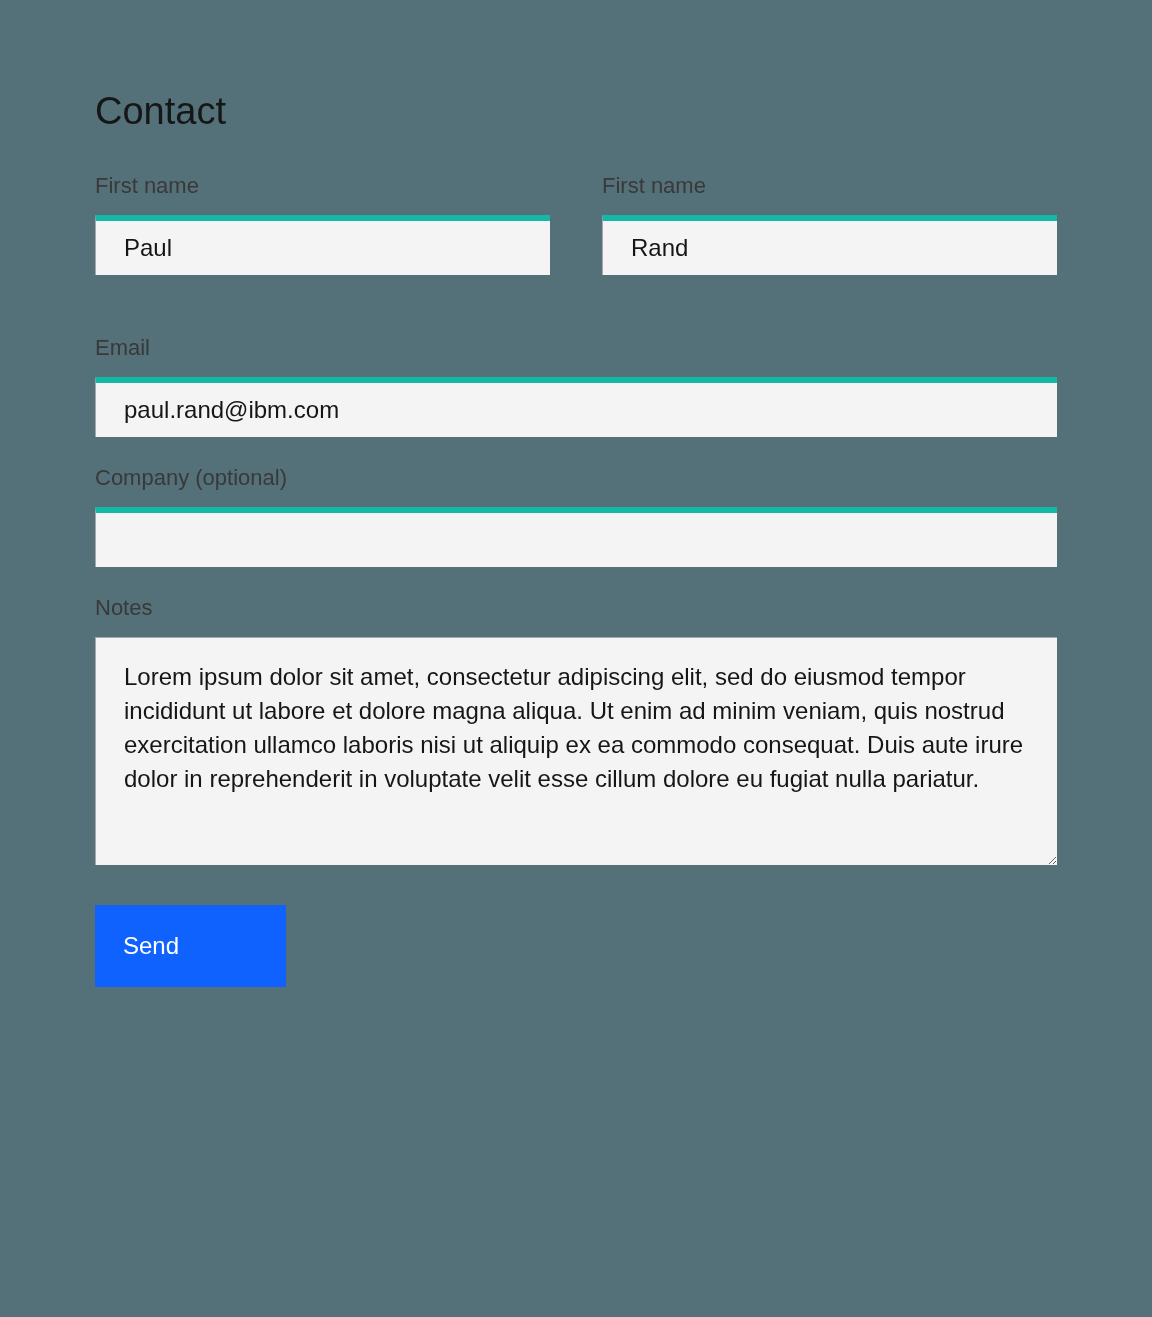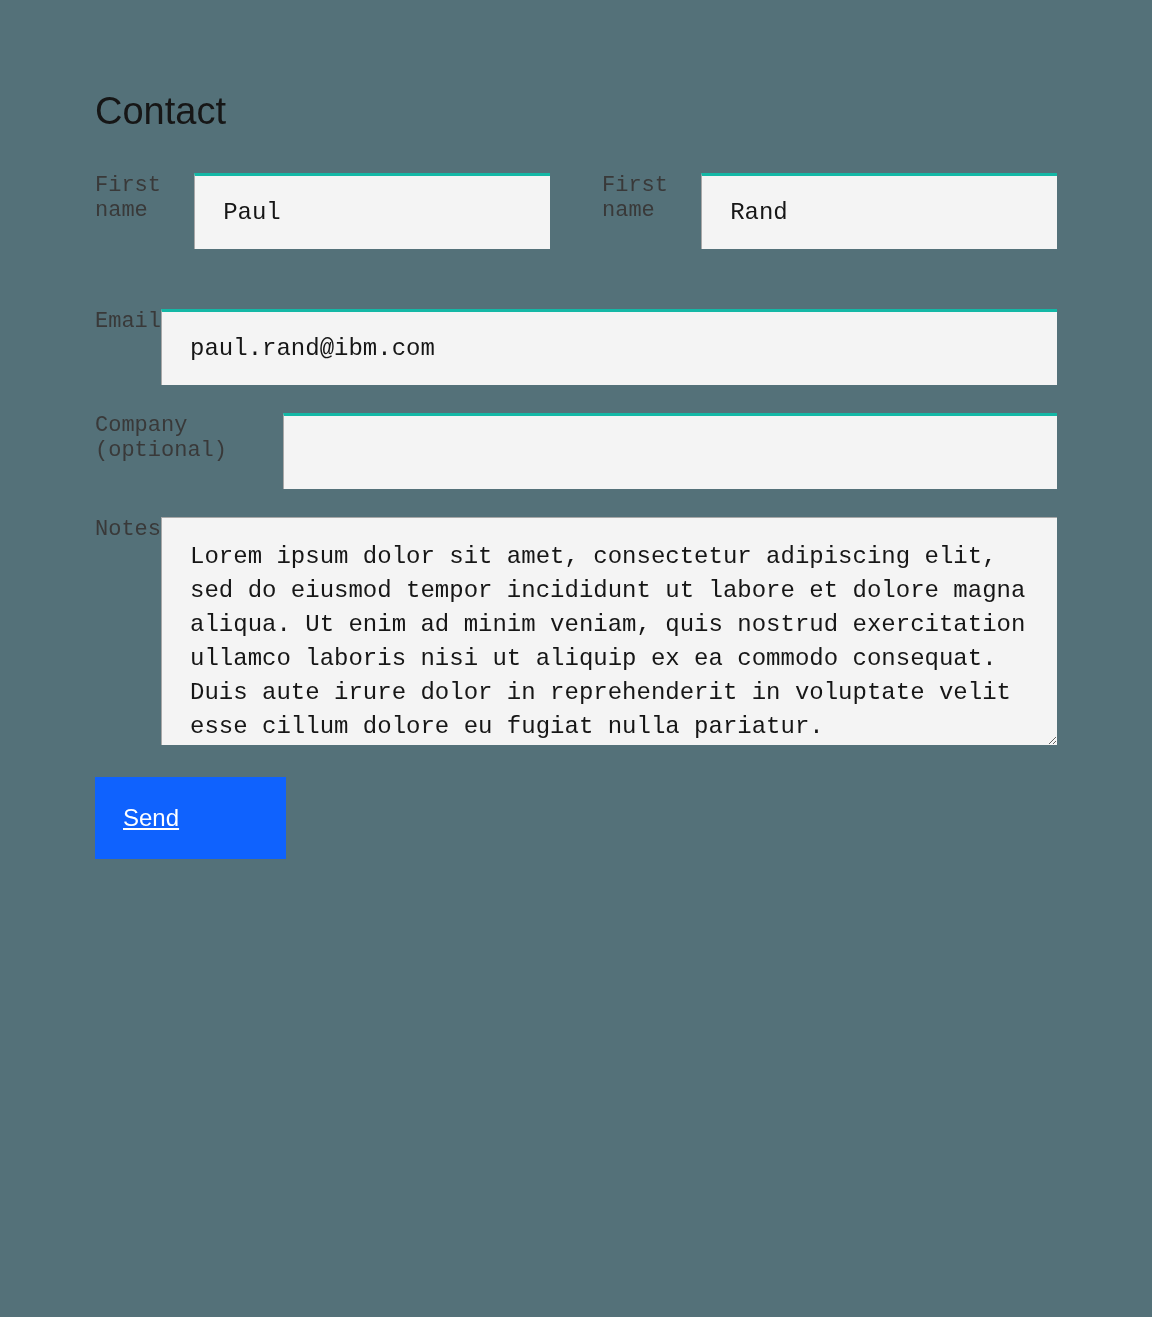--- a/index.html
+++ b/index.html
@@ -23,44 +23,43 @@
       color: #161616;
       margin-bottom: 40px;
     }
     .form-row {
       display: flex;
       gap: 52px;
       margin-bottom: 60px;
     }
     .form-group {
       display: flex;
-      flex-direction: row;
+      flex-direction: column;
       flex: 1;
-      font-family: Liberation Mono, monospace;
     }
     .form-group-full {
       width: 100%;
       margin-bottom: 28px;
     }
     .form-label {
       font-size: 22px;
       color: #393939;
       margin-bottom: 16px;
       font-weight: 400;
     }
     .text-input {
       background-color: #f4f4f4;
       border: none;
-      border-top: 3px solid #14b8a6;
+      border-top: 6px solid #14b8a6;
       border-left: 1px solid #a8a8a8;
       padding: 0 28px;
       font-size: 24px;
       color: #161616;
       font-family: inherit;
-      height: 76px;
+      height: 60px;
       width: 100%;
       outline: none;
     }
     .text-input::placeholder {
       color: #a8a8a8;
     }
     .textarea-input {
       background-color: #f4f4f4;
       border: none;
       border-top: 1px solid #a8a8a8;
@@ -80,22 +79,21 @@
       color: #ffffff;
       border: none;
       padding: 0 28px;
       font-size: 24px;
       font-family: inherit;
       font-weight: 400;
       height: 82px;
       width: 191px;
       text-align: left;
       cursor: pointer;
-      margin-top: 4px;
-      text-decoration: underline;
+      margin-top: 12px;
     }
   </style>
 </head>
 <body>
 
 <div class="form-container">
   <h1 class="form-title">Contact</h1>
 
   <div class="form-row">
     <div class="form-group">

